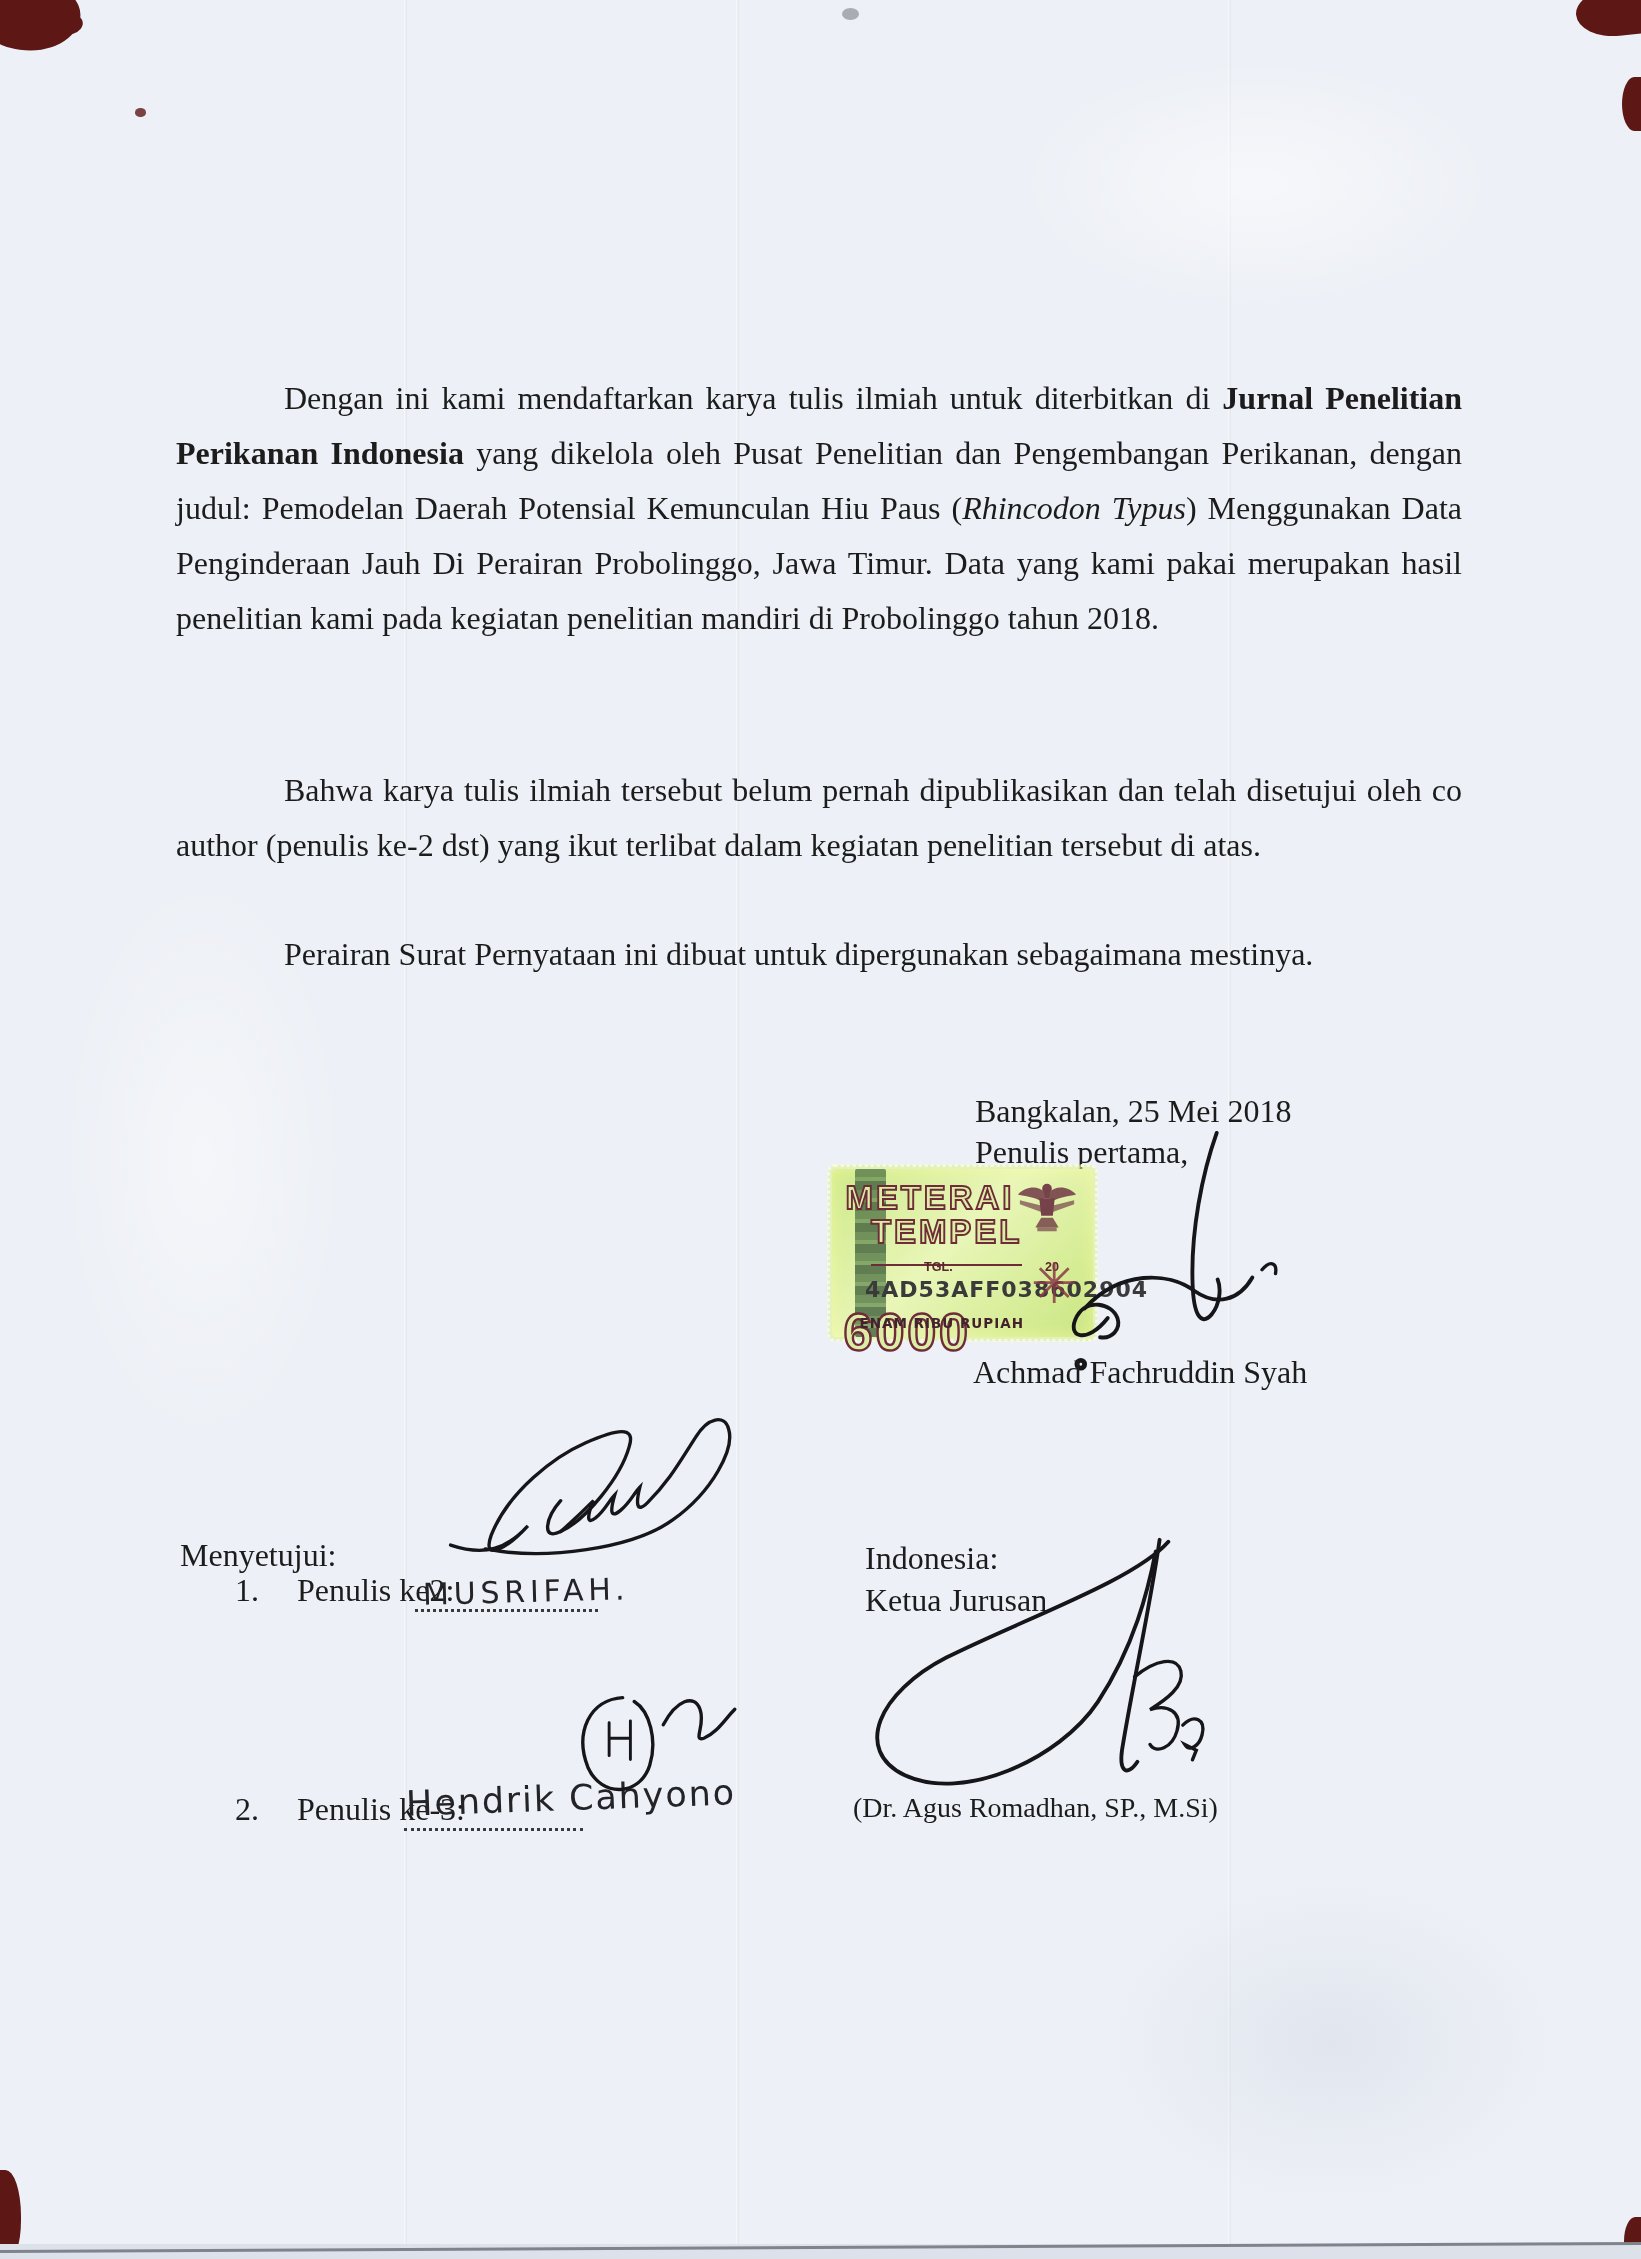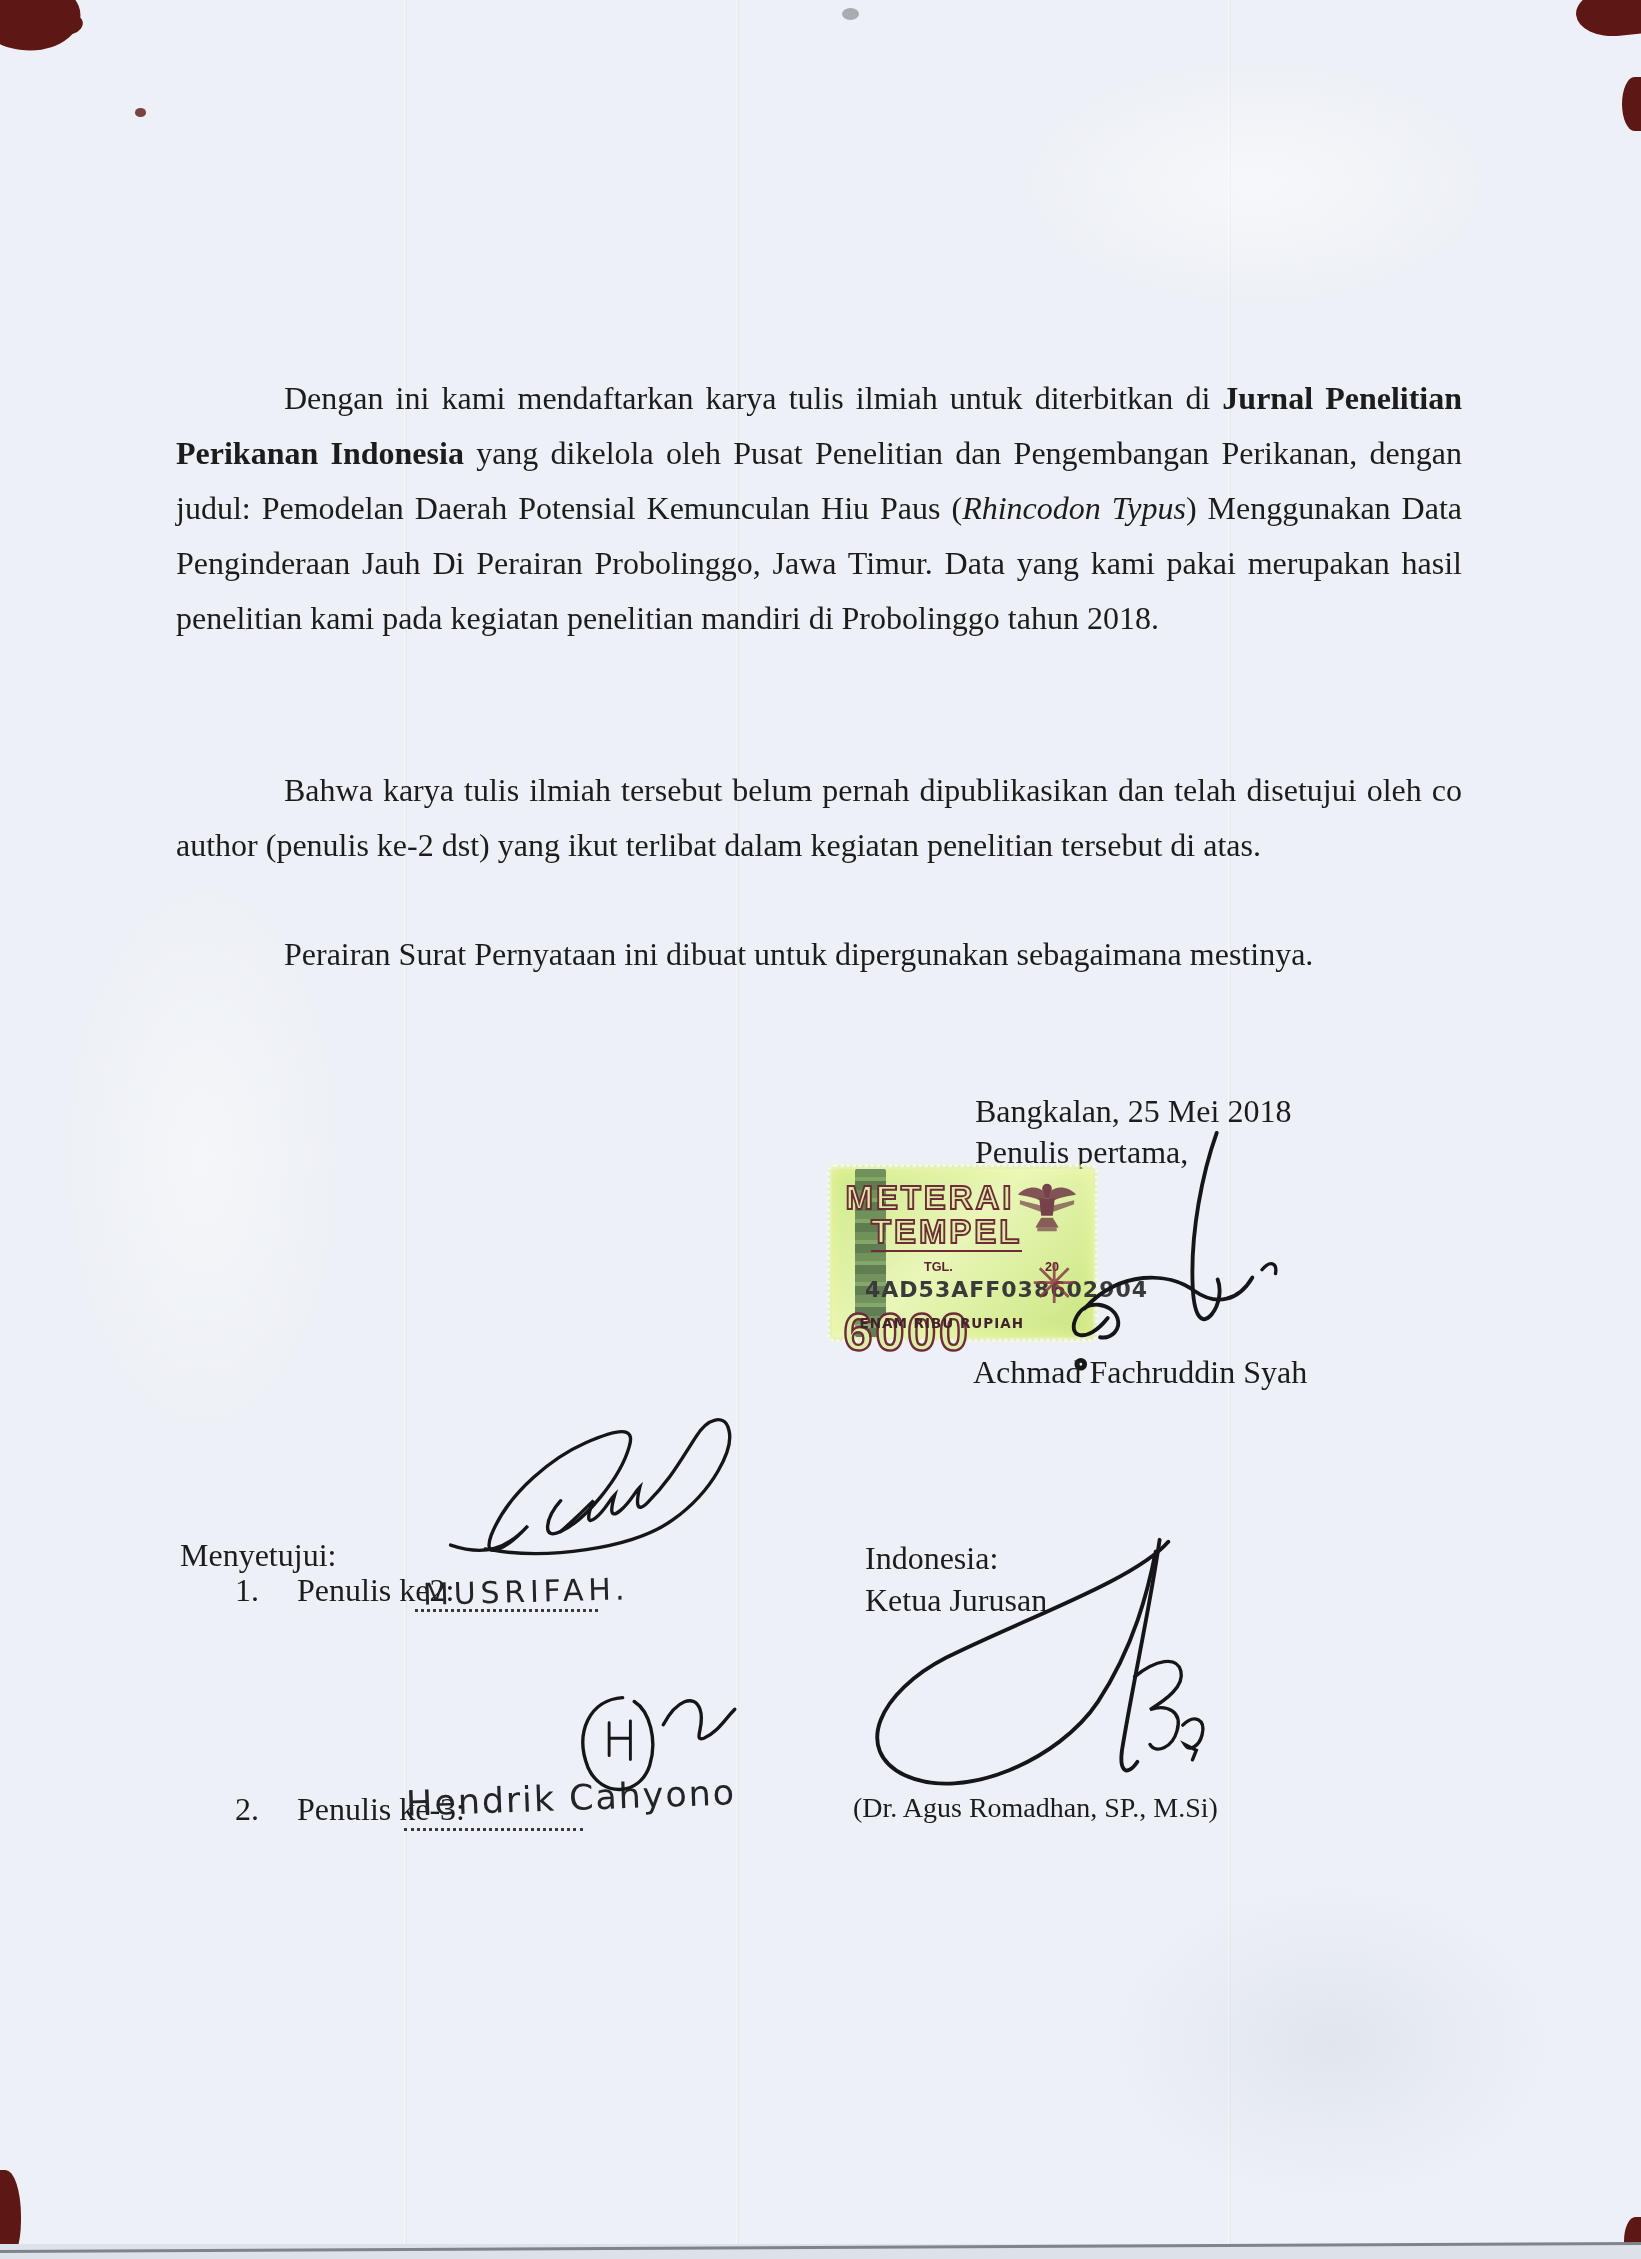--- a/index.html
+++ b/index.html
@@ -54,21 +54,21 @@
     position:absolute;left:23px;top:0;bottom:0;width:31px;
     background:repeating-linear-gradient(0deg,#41603c 0 8.7px,#6e9459 8.7px 12.6px,#557a48 12.6px 21px);
     opacity:.8;border-radius:1.9px;
   }
   .stamp-word{
     font-family:"Liberation Sans",sans-serif;font-weight:bold;
     color:#ddeda6;-webkit-text-stroke:1.9px #6e2b38;letter-spacing:2.9px;
     position:absolute;line-height:1;
   }
   .stamp-meterai{left:13.5px;top:11.6px;font-size:33px;}
-  .stamp-tempel{left:39px;top:46px;font-size:33px;border-bottom:2.9px double #6e2b38;padding-bottom:2px;}
+  .stamp-tempel{left:39px;top:46px;font-size:33px;border-bottom:2.9px double #6e2b38;padding-bottom:16px;}
   .stamp-tglrow{position:absolute;left:92px;top:91px;width:135px;display:flex;justify-content:space-between;
     font-family:Liberation Sans, sans-serif;font-size:12.6px;color:#5d2430;font-weight:bold;}
   .stamp-serial{
     position:absolute;left:33px;top:108px;
     font-family:"DejaVu Sans",sans-serif;font-weight:bold;
     font-size:22px;color:#3a3a3a;letter-spacing:1px;
   }
   .stamp-6000{left:11.6px;top:137px;font-size:52px;-webkit-text-stroke:2.4px #6e2b38;letter-spacing:2.9px;}
   .stamp-words{
     position:absolute;left:13.5px;bottom:5.8px;

